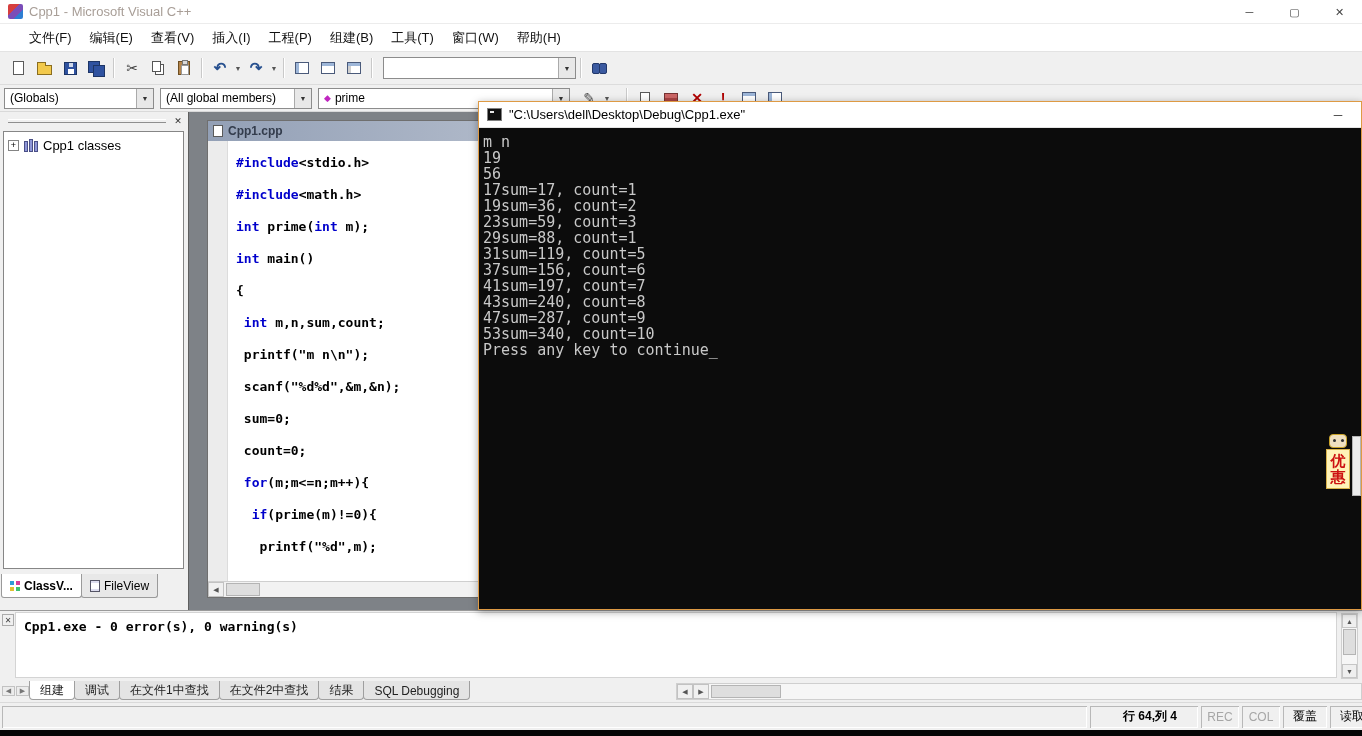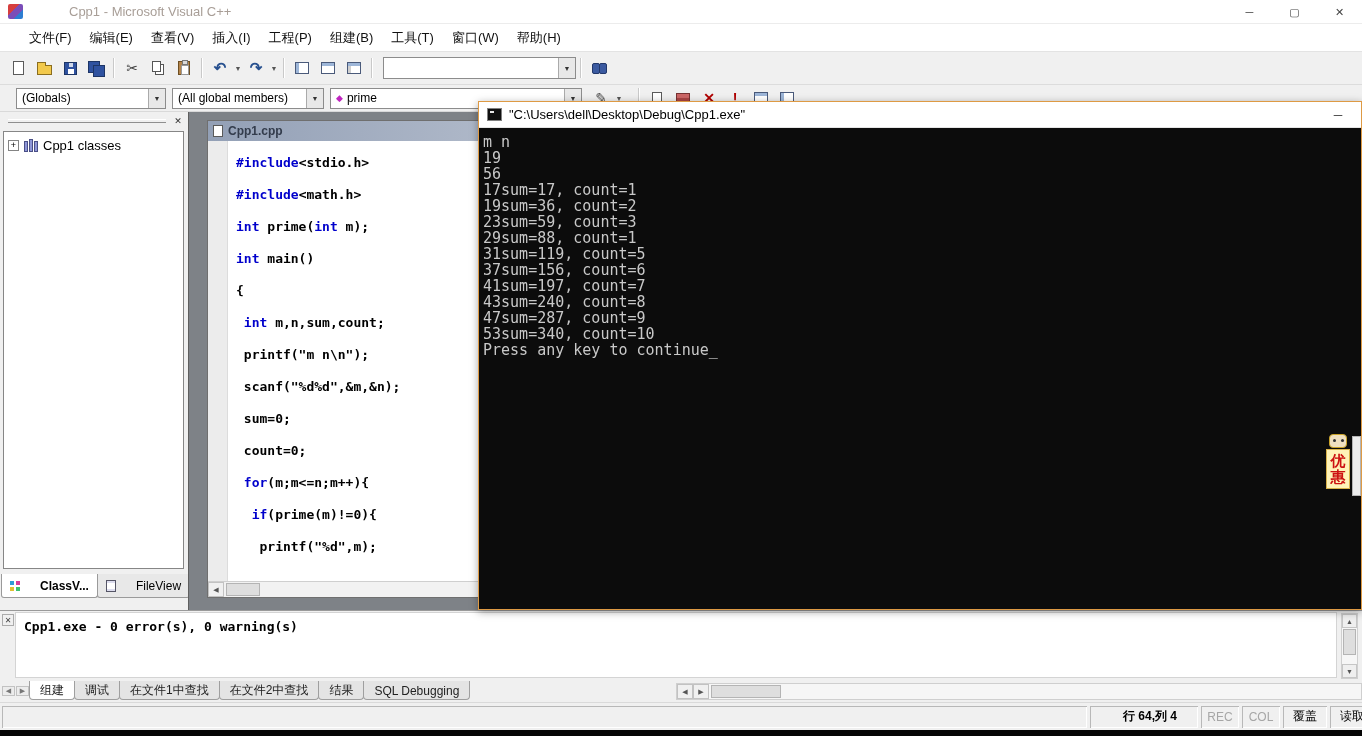--- a/index.html
+++ b/index.html
@@ -1,34 +1,34 @@
 <!DOCTYPE html>
 <html><head>
 <meta charset="utf-8">
 <style>
   * { margin:0; padding:0; box-sizing:border-box; }
   html,body { width:1362px; height:736px; }
   body { font-family:"Liberation Sans", sans-serif; font-size:12px; color:#000; }
   .app { position:relative; width:1362px; height:736px; background:#f0f0f0; overflow:hidden; }
 
   
-  .titlebar { position:absolute; top:0; left:0; right:0; height:24px; background:#ffffff; display:flex; align-items:center; border-bottom:1px solid #ececec;gap:40px; }
+  .titlebar { position:absolute; top:0; left:0; right:0; height:24px; background:#ffffff; display:flex; align-items:center; border-bottom:1px solid #ececec; }
   .app-ico { width:15px; height:15px; margin:0 6px 0 8px; border-radius:2px;
              background:linear-gradient(135deg,#d63e3e 0 38%,#7a4db8 38% 68%,#2d7dd2 68%); }
   .wtitle { font-size:13px; color:#a89e97; }
   .winbtns { margin-left:auto; display:flex; height:100%; }
   .win-btn { width:45px; height:24px; display:flex; align-items:center; justify-content:center; font-size:11px; color:#444; }
 
   
   .menubar { position:absolute; top:24px; left:0; right:0; height:28px; background:#fff; border-bottom:1px solid #e3e3e3; display:flex; align-items:center; padding-left:20px; }
   .menu-item { padding:0 9px; line-height:28px; font-size:13px; color:#111; }
 
   
   .toolbar1 { position:absolute; top:52px; left:0; right:0; height:33px; background:#f0f0f0; border-bottom:1px solid #dcdcdc; display:flex; align-items:center; padding-left:5px; }
-  .toolbar2 { position:absolute; top:85px; left:0; right:0; height:27px; background:#f0f0f0; border-bottom:1px solid #d9d9d9; display:flex; align-items:center; padding-left:16px; }
+  .toolbar2 { position:absolute; top:85px; left:0; right:0; height:27px; background:#f0f0f0; border-bottom:1px solid #d9d9d9; display:flex; align-items:center; padding-left:4px; }
   .tbtn { width:26px; height:24px; display:flex; align-items:center; justify-content:center; color:#444; font-size:14px; }
   .sep { width:2px; height:20px; border-left:1px solid #c9c9c9; border-right:1px solid #ffffff; margin:0 4px; }
   .dropcaret { width:10px; height:24px; display:flex; align-items:center; justify-content:center; font-size:7px; color:#555; }
 
   .g-page { width:11px; height:14px; background:#fff; border:1px solid #5a5a5a; }
   .g-folder { width:15px; height:10px; background:#f2c94c; border:1px solid #8a6d1f; position:relative; margin-top:3px; }
   .g-folder::before { content:""; position:absolute; top:-4px; left:-1px; width:7px; height:3px; background:#f2c94c; border:1px solid #8a6d1f; border-bottom:none; }
   .g-floppy { width:13px; height:13px; background:#2f52a0; border:1px solid #1d3566; position:relative; }
   .g-floppy::before { content:""; position:absolute; left:3px; bottom:0; width:6px; height:5px; background:#fff; }
   .g-floppy::after { content:""; position:absolute; left:4px; top:0; width:4px; height:4px; background:#cfd8ea; }
@@ -63,21 +63,21 @@
   .grip { flex:1; height:4px; border-top:1px solid #fff; border-bottom:1px solid #8f8f8f; margin:0 5px; }
   .mini-btn { width:14px; height:13px; display:flex; align-items:center; justify-content:center; font-size:9px; color:#333; }
   .treebox { position:absolute; top:19px; left:3px; width:181px; height:438px; background:#fff; border:1px solid #868686; padding:6px 4px; }
   .tree-item { display:flex; align-items:center; gap:5px; }
   .plusbox { width:11px; height:11px; border:1px solid #848484; background:#fff; font-size:9px; line-height:9px; text-align:center; color:#000; flex:none; }
   .g-books { display:flex; gap:1px; align-items:flex-end; height:13px; }
   .g-books span { width:4px; background:#8e96d8; border:1px solid #4a4f86; }
   .g-books span:nth-child(1){height:11px;} .g-books span:nth-child(2){height:13px;} .g-books span:nth-child(3){height:11px;}
   .tree-label { font-size:13px; }
   .ws-tabs { position:absolute; bottom:0; left:2px; display:flex; height:24px; align-items:stretch; }
-  .ws-tab { display:flex; align-items:center; gap:20px; padding:0 8px; border:1px solid #9a9a9a; border-top:none; background:#e8e8e8; font-size:12px; border-radius:0 0 3px 3px; margin-left:-1px; }
+  .ws-tab { display:flex; align-items:center; gap:4px; padding:0 8px; border:1px solid #9a9a9a; border-top:none; background:#e8e8e8; font-size:12px; border-radius:0 0 3px 3px; margin-left:-1px; }
   .ws-tab.active { background:#fff; font-weight:bold; }
   .g-quad { position:relative; width:10px; height:10px; flex:none; }
   .g-quad i { position:absolute; width:4px; height:4px; }
   .g-quad i:nth-child(1){left:0;top:0;background:#2e9bd6;} .g-quad i:nth-child(2){right:0;top:0;background:#d63e9a;}
   .g-quad i:nth-child(3){left:0;bottom:0;background:#e0c030;} .g-quad i:nth-child(4){right:0;bottom:0;background:#3ec070;}
   .g-filelist { width:10px; height:12px; background:#fff; border:1px solid #556; box-shadow:inset 0 2px 0 0 #dde, inset 0 -2px 0 0 #dde; flex:none; }
 
   
   .mdi { position:absolute; top:112px; left:188px; right:0; height:498px; background:#7e8287; border-left:1px solid #5f5f5f; overflow:hidden; }
   .editor-win { position:absolute; left:18px; top:8px; width:700px; height:478px; background:#fff; border:1px solid #6f6f6f; }

